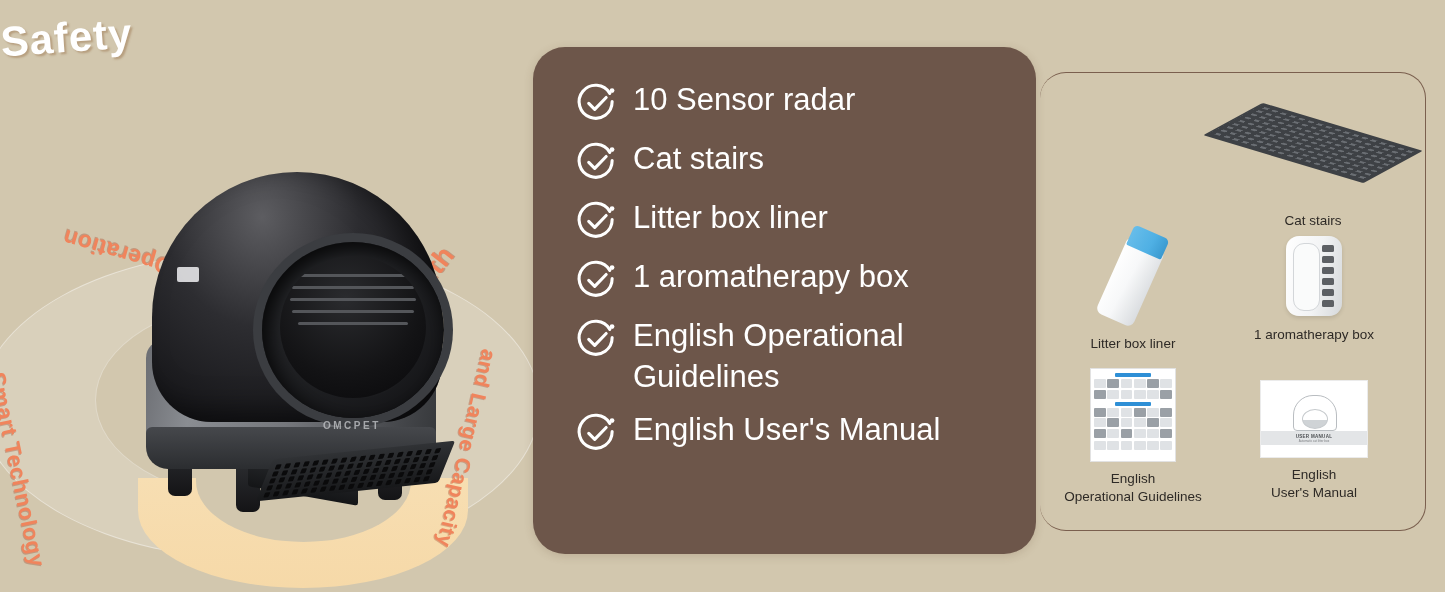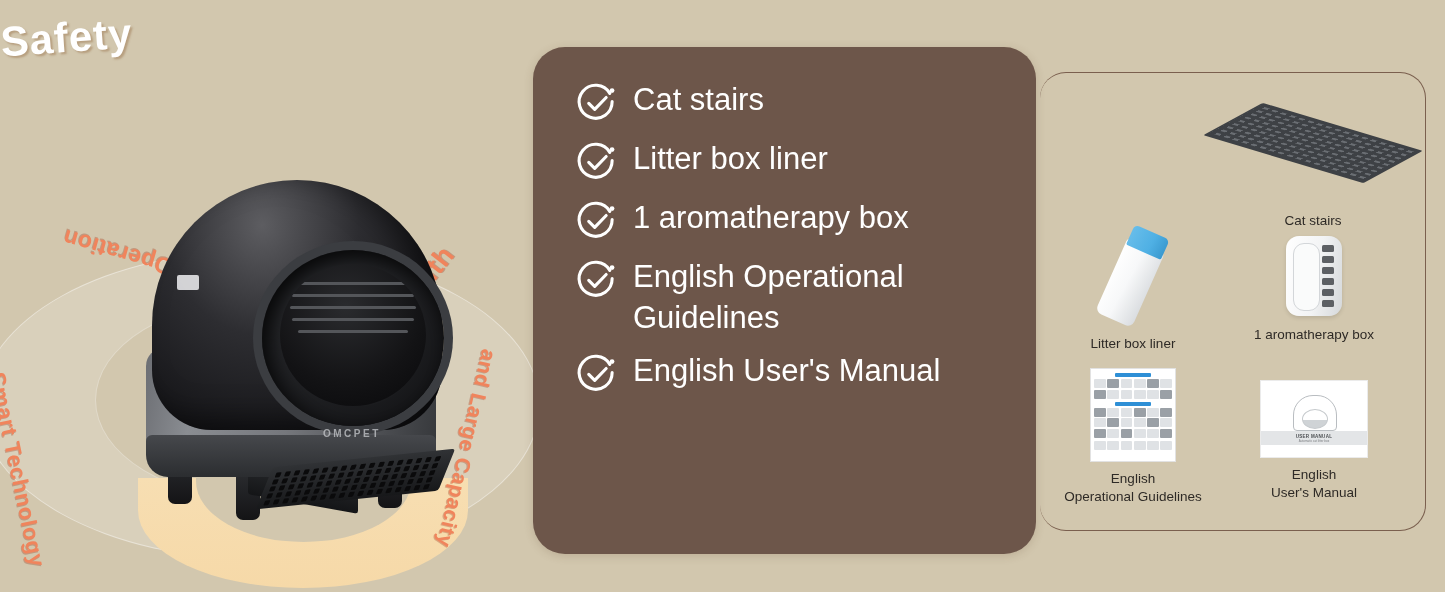--- a/index.html
+++ b/index.html
@@ -100,21 +100,21 @@
     font-weight: bold;
     color: #ffffff;
     transform: rotate(-4deg);
     text-shadow: 2px 2px 2px rgba(150,110,70,0.45);
     letter-spacing: 1px;
   }
 
   
   #product {
     position: absolute;
-    left: 140px; top: 180px;
+    left: 140px; top: 172px;
     width: 325px; height: 340px;
   }
   #prod-dome {
     position: absolute;
     left: 12px; top: 0px;
     width: 290px; height: 250px;
     border-radius: 145px 145px 60px 60px;
     background: radial-gradient(ellipse at 38% 18%, #5d5d61 0%, #2d2d31 38%, #141417 78%);
     box-shadow: inset -18px -10px 30px rgba(0,0,0,0.5);
   }
@@ -539,20 +539,28 @@
           <div class="tray-slot" style="left: 150px; top: 34px;"></div>
           <div class="tray-slot" style="left: 159px; top: 34px;"></div>
         </div>
       <div id="prod-logo">OMCPET</div>
     </div>
   </div>
 
   <div id="feature-panel">
     <div id="feature-list">
 
+      <div class="feature-item">
+        <svg class="feature-icon" viewBox="0 0 48 48">
+          <path d="M38 13.5 A18 18 0 1 0 40.5 22.5" fill="none" stroke="#ffffff" stroke-width="3.4" stroke-linecap="round"></path>
+          <circle cx="40.4" cy="10.4" r="2.6" fill="#ffffff"></circle>
+          <path d="M15 24.5 L21.5 31 L34 18" fill="none" stroke="#ffffff" stroke-width="3.4" stroke-linecap="round" stroke-linejoin="round"></path>
+        </svg>
+        <div class="feature-text">10 Sensor radar</div>
+      </div>
 
       <div class="feature-item">
         <svg class="feature-icon" viewBox="0 0 48 48">
           <path d="M38 13.5 A18 18 0 1 0 40.5 22.5" fill="none" stroke="#ffffff" stroke-width="3.4" stroke-linecap="round"></path>
           <circle cx="40.4" cy="10.4" r="2.6" fill="#ffffff"></circle>
           <path d="M15 24.5 L21.5 31 L34 18" fill="none" stroke="#ffffff" stroke-width="3.4" stroke-linecap="round" stroke-linejoin="round"></path>
         </svg>
         <div class="feature-text">Cat stairs</div>
       </div>
 

